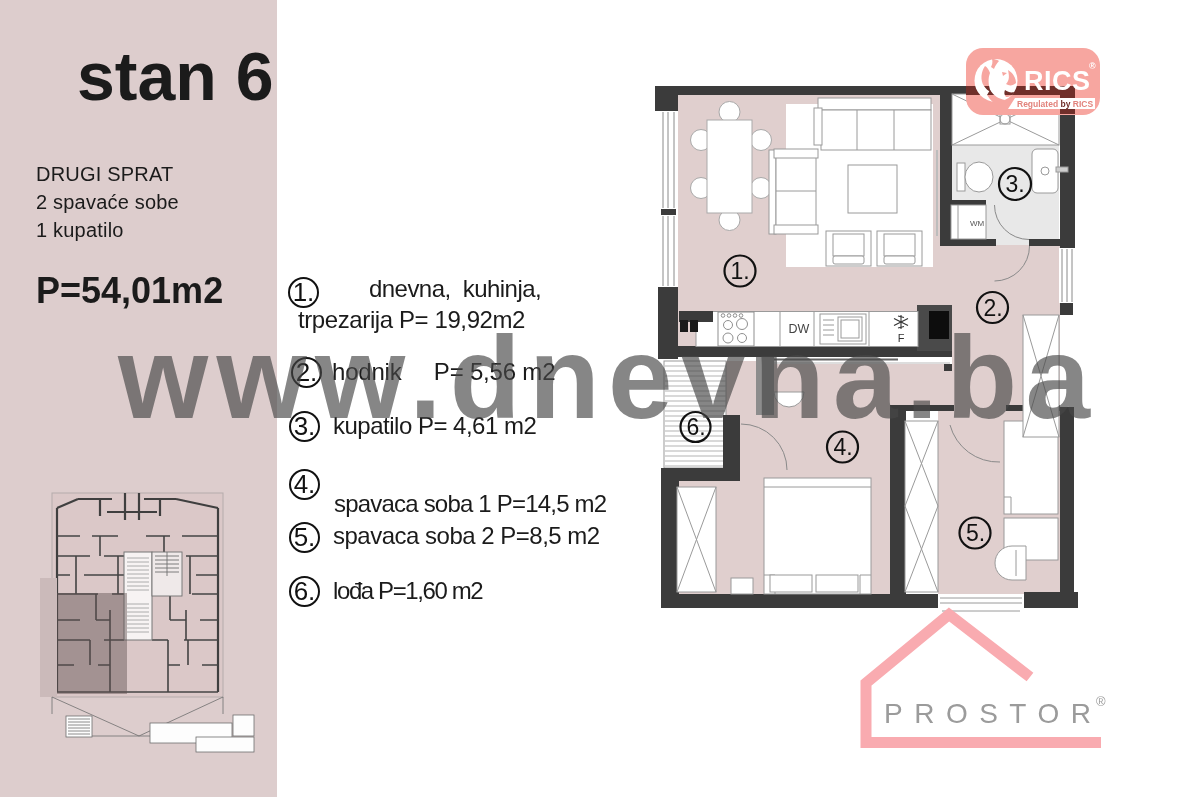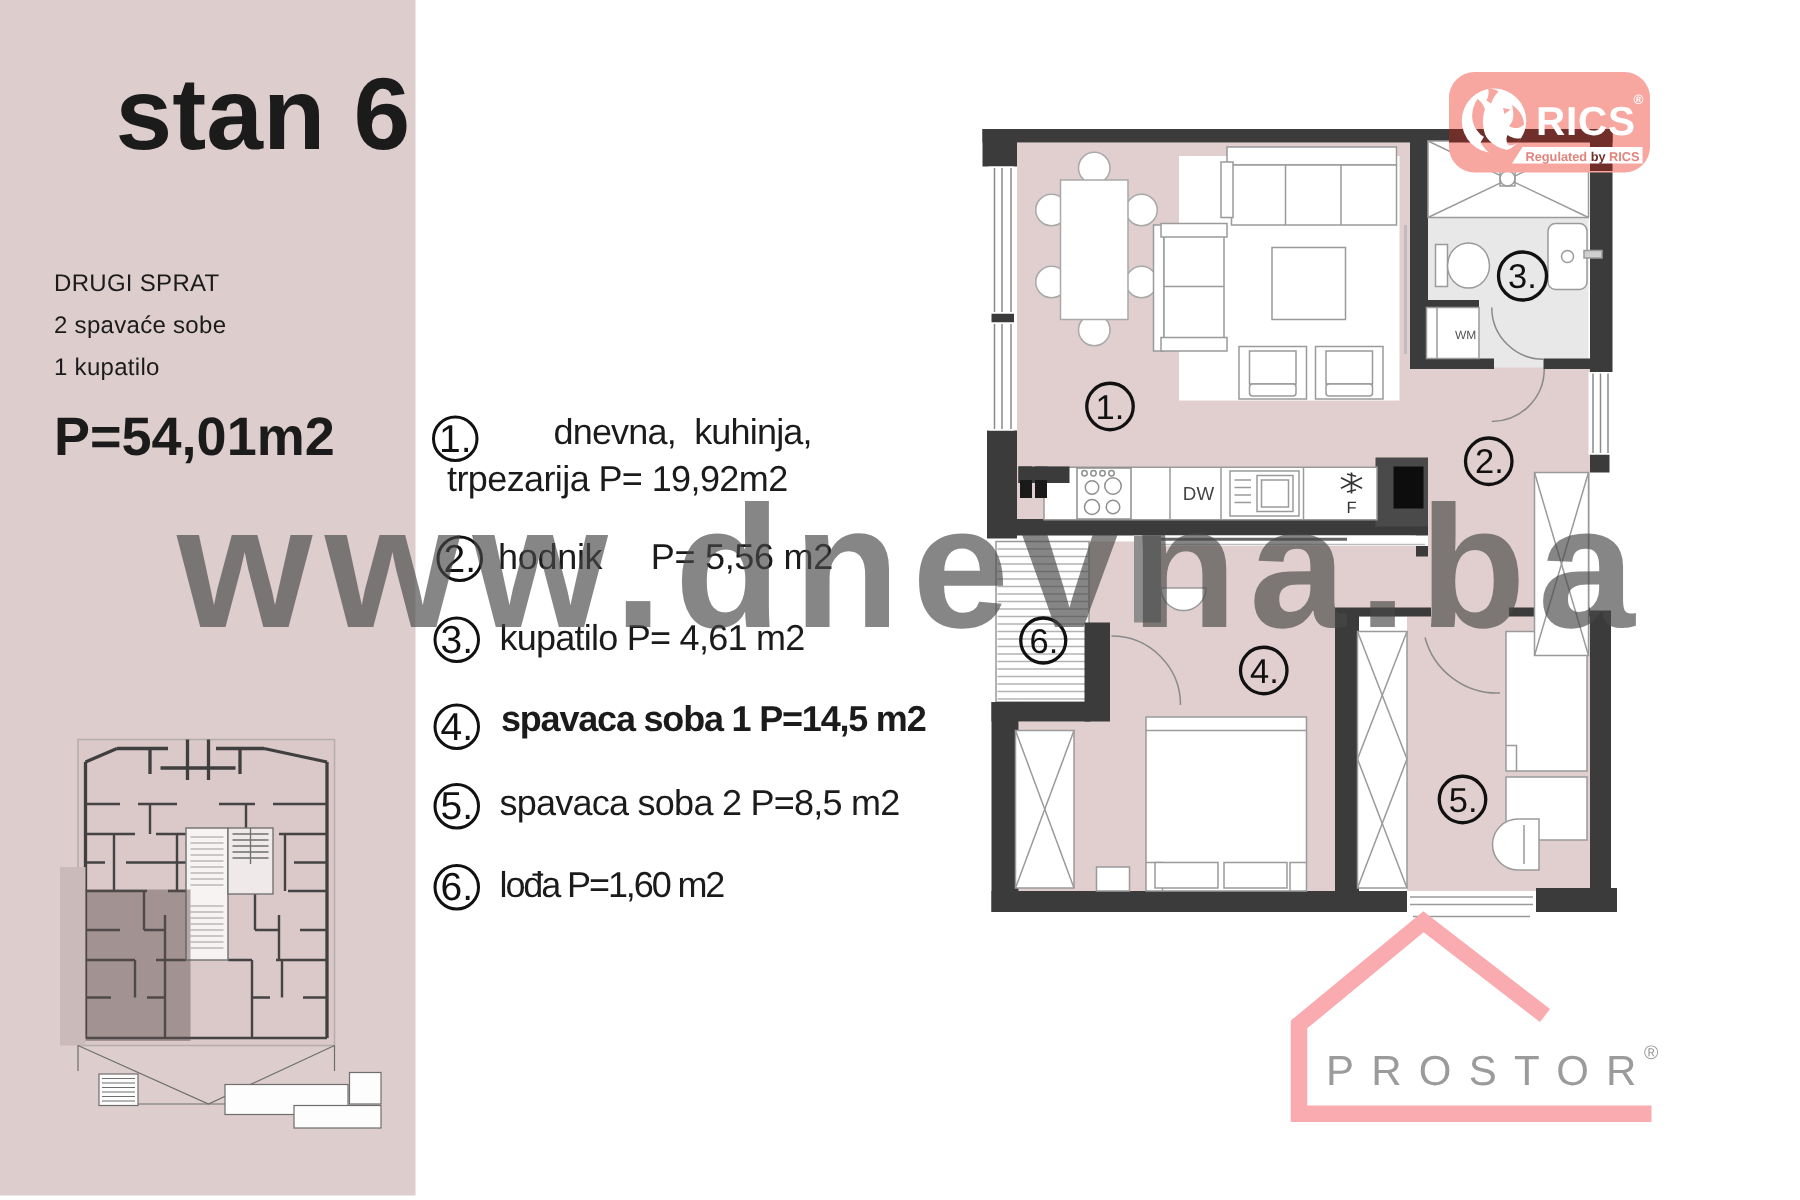--- a/index.html
+++ b/index.html
@@ -1,21 +1,21 @@
 <!DOCTYPE html>
 <html><head>
 <meta charset="utf-8">
 <style>
   html,body{margin:0;padding:0;width:1200px;height:800px;overflow:hidden;background:#ffffff;
     font-family:"Liberation Sans", sans-serif;}
   .abs{position:absolute;}
   .leg,.circ,#stan,#sub,#area,#wm{opacity:0.999;}
   #sidebar{left:0;top:0;width:277px;height:797px;background:#ddcdcd;}
   #stan{left:37px;top:37px;font-size:68px;font-weight:bold;color:#1b1b1b;letter-spacing:0px;margin-left:40px;}
-  #sub{left:36px;top:176px;font-size:16px;color:#1b1b1b;line-height:28px;letter-spacing:0.2px;}
+  #sub{left:36px;top:160px;font-size:20px;color:#1b1b1b;line-height:28px;letter-spacing:0.2px;}
   #area{left:36px;top:270px;font-size:36px;font-weight:bold;color:#1b1b1b;letter-spacing:0px;}
   .leg{position:absolute;font-size:24px;color:#1b1b1b;white-space:pre;}
   .circ{position:absolute;width:27px;height:27px;border:2.5px solid #111;border-radius:50%;
         font-size:26px;color:#111;text-align:center;line-height:26px;}
   #wm{left:118px;top:311px;font-size:116px;font-weight:bold;color:rgba(72,72,72,0.66);
       letter-spacing:8.3px;white-space:pre;}
 </style>
 </head>
 <body>
 <div id="sidebar" class="abs"></div>
@@ -24,21 +24,21 @@
 <div id="area" class="abs">P=54,01m2</div>
 
 <div class="circ" style="left:288px;top:277px;">1.</div>
 <div class="leg" id="lg1" style="letter-spacing:-0.55px;left:334px;top:275px;margin-left:35px;">dnevna,  kuhinja,</div>
 <div class="leg" id="lg1b" style="letter-spacing:-0.4px;left:298px;top:305.7px;">trpezarija P= 19,92m2</div>
 <div class="circ" style="left:291px;top:357px;">2.</div>
 <div class="leg" id="lg2" style="letter-spacing:-0.2px;left:332px;top:358px;">hodnik     P= 5,56 m2</div>
 <div class="circ" style="left:289px;top:411px;">3.</div>
 <div class="leg" id="lg3" style="letter-spacing:-0.5px;left:333px;top:411.6px;">kupatilo P= 4,61 m2</div>
 <div class="circ" style="left:289px;top:469px;">4.</div>
-<div class="leg" id="lg4" style="letter-spacing:-0.8px;left:334px;top:466px;font-weight:bold;">spavaca soba 1 P=14,5 m2</div>
+<div class="leg" id="lg4" style="letter-spacing:-0.8px;left:334px;top:490px;">spavaca soba 1 P=14,5 m2</div>
 <div class="circ" style="left:289px;top:522px;">5.</div>
 <div class="leg" id="lg5" style="letter-spacing:-0.5px;left:333px;top:522.2px;">spavaca soba 2 P=8,5 m2</div>
 <div class="circ" style="left:289px;top:576px;">6.</div>
 <div class="leg" id="lg6" style="letter-spacing:-1.4px;left:333px;top:577.2px;">lođa P=1,60 m2</div>
 
 <svg id="plan" class="abs" style="left:0;top:0;" width="1200" height="800" viewBox="0 0 1200 800">
 
 <g>
   <rect x="678" y="95" width="262" height="217" fill="#e0cfce"></rect>
   <rect x="678" y="300" width="18" height="50" fill="#e0cfce"></rect>

